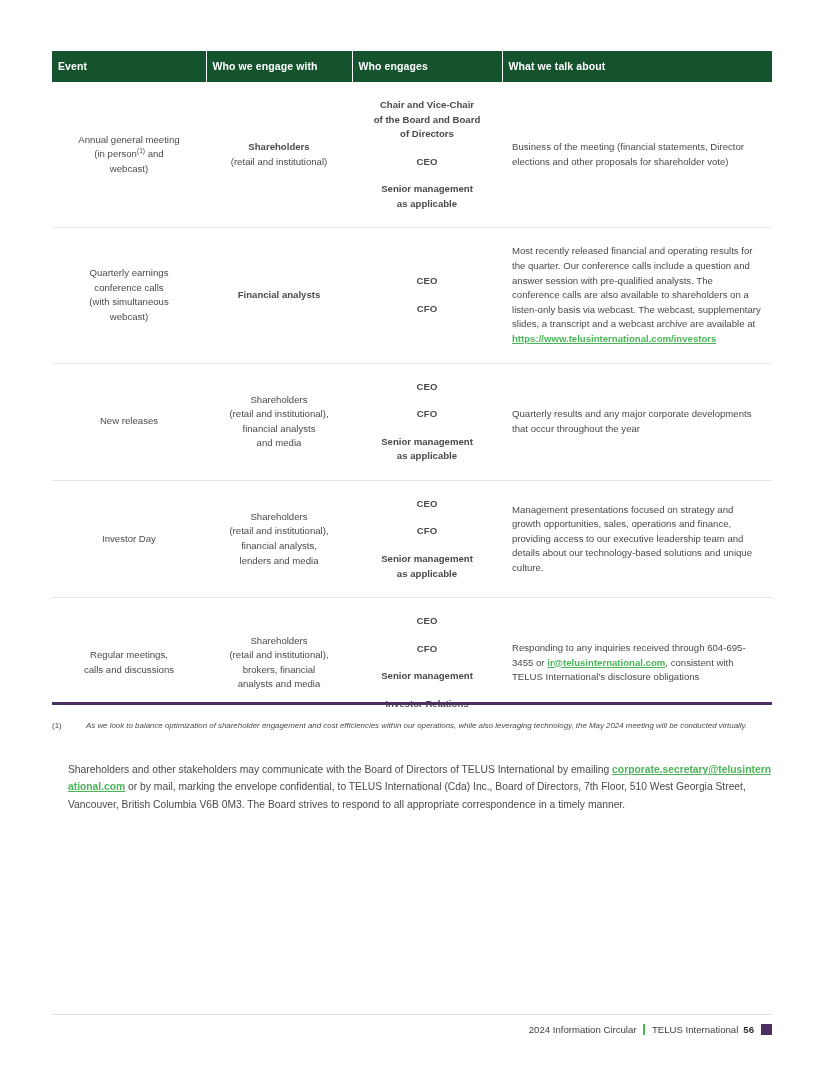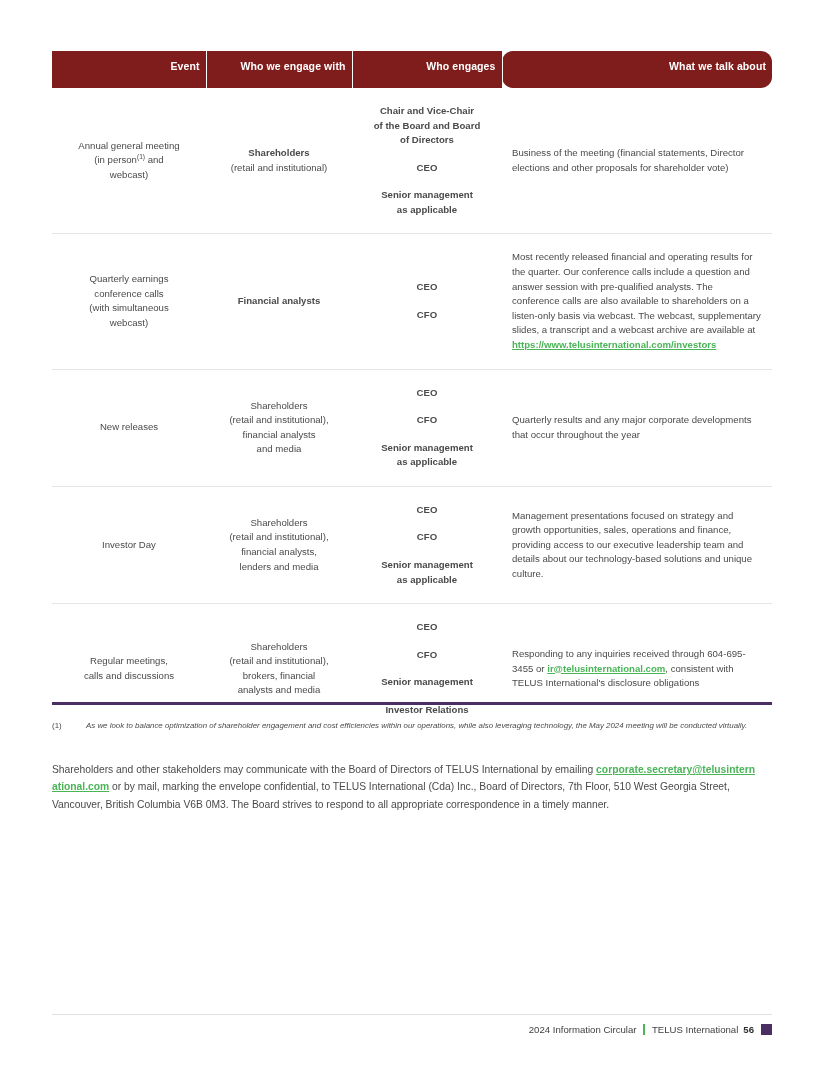--- a/index.html
+++ b/index.html
@@ -26,31 +26,31 @@
   
   table.engagement {
     position: absolute;
     top: 51px;
     left: 0;
     width: 720px;
     border-collapse: collapse;
     table-layout: fixed;
   }
   table.engagement thead th {
-    background: #7f1d1d;
+    background: #14532d;
     color: #ffffff;
     font-size: 10.5px;
     font-weight: bold;
-    text-align: right;
-    padding: 9px 6px 16px 6px;
+    text-align: left;
+    padding: 9px 6px 10px 6px;
     border-right: 1.5px solid #ffffff;
     vertical-align: middle;
     letter-spacing: 0.1px;
   }
-  table.engagement thead th:last-child { border-right: none; border-radius: 11px; }
+  table.engagement thead th:last-child { border-right: none; }
 
   table.engagement tbody td {
     border-bottom: 1px solid #e6e6e6;
     vertical-align: middle;
     padding: 16px 10px 16px 10px;
     font-size: 9.6px;
     line-height: 1.52;
     color: #4a4a4a;
   }
   table.engagement tbody tr:last-child td { border-bottom: none; }
@@ -113,21 +113,21 @@
     font-size: 7.9px;
   }
   .footnote .fn-text {
     display: block;
     margin-left: 34px;
   }
 
   
   .body-copy {
     position: absolute;
-    left: 0;
+    left: 16px;
     top: 761px;
     width: 707px;
     font-size: 10.3px;
     line-height: 1.68;
     color: #4a4a4a;
   }
   .body-copy p { margin: 0; }
   .body-copy p + p { margin-top: 19px; }
 
   

